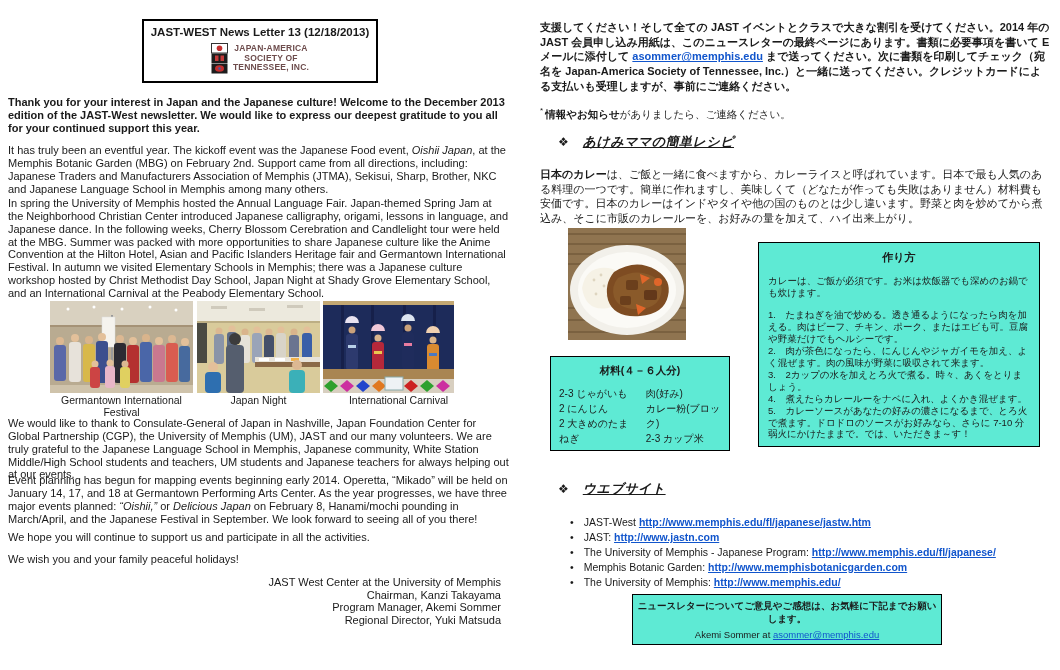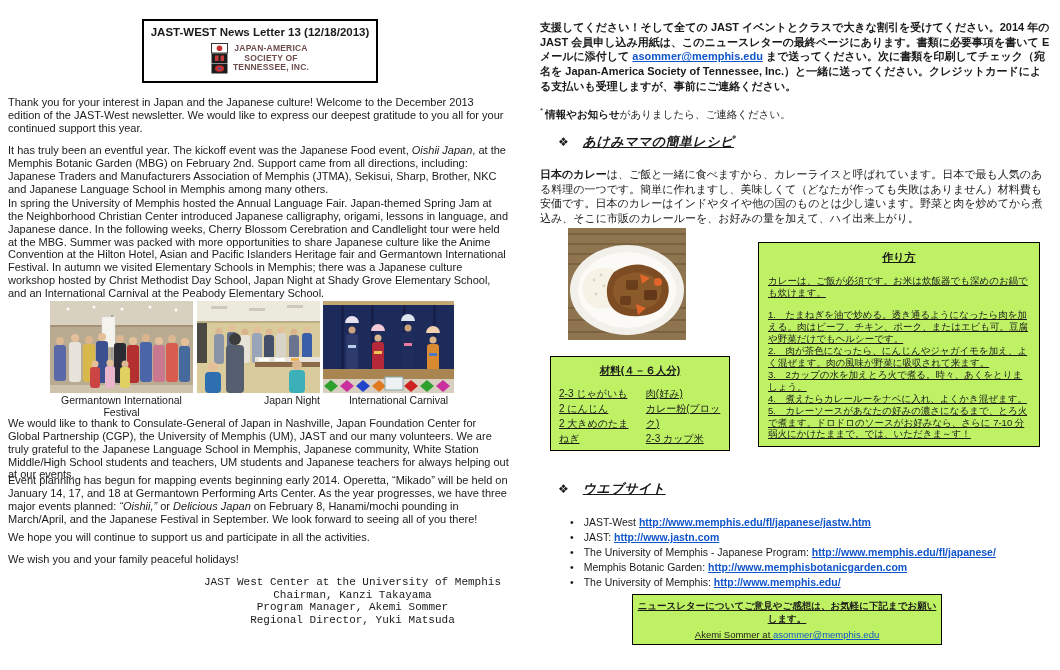--- a/index.html
+++ b/index.html
@@ -9,37 +9,37 @@
   #left-page{left:8px;width:501px;}
   #right-page{left:540px;width:512px;}
   .abs{position:absolute;}
 
   
   .header-box{left:134px;top:19px;width:232px;border:2px solid #000;background:#fff;text-align:center;}
   .header-title{font-size:11.5px;font-weight:bold;padding:5px 6px 2px 6px;}
   .logo-row{display:flex;justify-content:center;align-items:center;gap:5px;padding:3px 0 7px 0;}
   .logo-text{text-align:center;font-size:8.5px;font-weight:bold;line-height:1.12;color:#6d4c4c;letter-spacing:.2px;}
   .para{font-size:11px;line-height:1.17;width:100%;}
-  .bold{font-weight:normal;}
+  .bold{font-weight:bold;}
   .photos-row{left:0;top:301px;width:501px;height:93px;}
   .photo{position:absolute;top:0;height:92px;}
   .photo svg{display:block;width:100%;height:100%;}
   .ph-caption{position:absolute;top:394px;font-size:10.5px;text-align:center;}
-  .signature{right:8px;top:576px;text-align:center;font-size:11px;line-height:1.14;font-family:Liberation Mono, monospace;}
+  .signature{right:8px;top:576px;text-align:right;font-size:11px;line-height:1.14;}
 
   
   .jp{line-height:1.33;}
   .seg-b{font-weight:bold;}
   .seg-i{font-style:italic;}
   .seg-link{color:#1155cc;text-decoration:underline;cursor:pointer;}
   .seg-sup{vertical-align:super;font-size:8px;}
   .section-heading{font-size:13px;}
   .diamond{font-size:12px;margin-right:14px;font-style:normal;}
   .heading-text{font-weight:bold;font-style:italic;text-decoration:underline;letter-spacing:.5px;}
-  .box{border:1.5px solid #000;background:#bef264;text-decoration:underline;}
+  .box{border:1.5px solid #000;background:#5eead4;}
   .ing-box{left:10px;top:356px;width:178px;height:93px;font-size:10px;}
   .ing-title{text-align:center;font-weight:bold;font-size:10.5px;margin:7px 0 8px 0;}
   .ing-cols{display:flex;padding:0 8px;gap:10px;}
   .ing-col{line-height:1.5;}
   .dir-box{left:218px;top:242px;width:262px;min-height:178px;font-size:9.5px;line-height:1.26;padding:6px 9px;}
   .dir-title{text-align:center;font-weight:bold;font-size:11px;margin:2px 0 10px 0;}
   .dir-step{margin:0;}
   .links-list{left:30px;top:516px;font-size:10.5px;line-height:1.33;}
   .link-item{margin-bottom:1px;}
   .link-bullet{margin-right:10px;}
@@ -200,21 +200,21 @@
             <polygon points="88,79 95,85 88,91 81,85" fill="#cc2222"></polygon>
             <polygon points="104,79 111,85 104,91 97,85" fill="#2ea02e"></polygon>
             <polygon points="120,79 127,85 120,91 113,85" fill="#cc2fa0"></polygon>
           </g>
           <rect x="62" y="76" width="18" height="13" fill="#eef2f5" stroke="#8aa" stroke-width="1"></rect>
         </svg>
       </div>
     </div>
 
     <div class="ph-caption abs" style="left:42px;width:143px;">Germantown International Festival</div>
-    <div class="ph-caption abs" style="left:189px;width:123px;text-align:right;">Japan Night</div>
+    <div class="ph-caption abs" style="left:189px;width:123px;">Japan Night</div>
     <div class="ph-caption abs" style="left:325px;width:131px;">International Carnival</div>
 
     <div class="abs para" style="top:417px;">We would like to thank to Consulate-General of Japan in Nashville, Japan Foundation Center for Global Partnership (CGP), the University of Memphis (UM), JAST and our many volunteers.  We are truly grateful to the Japanese Language School  in Memphis, Japanese community, White Station Middle/High School students and teachers, UM students and Japanese teachers for always helping out at our events.</div>
     <div class="abs para" style="top:474px;"><span>Event planning has begun for mapping events beginning early 2014.  Operetta, “Mikado” will be held on January 14, 17, and 18 at Germantown Performing Arts Center. As the year progresses, we have three major events planned:  </span><span class="seg-i">“Oishii,”</span><span> or </span><span class="seg-i">Delicious Japan</span><span> on February 8, Hanami/mochi pounding in March/April, and the Japanese Festival in September.  We look forward to seeing all of you there!</span></div>
     <div class="abs para" style="top:553px;">We wish you and your family peaceful holidays!</div>
     <div class="abs para" style="top:531px;">We hope you will continue to support us and participate in all the activities.</div>
 
     <div class="abs signature">
       <div>JAST West Center at the University of Memphis</div>
       <div>Chairman, Kanzi Takayama</div>

